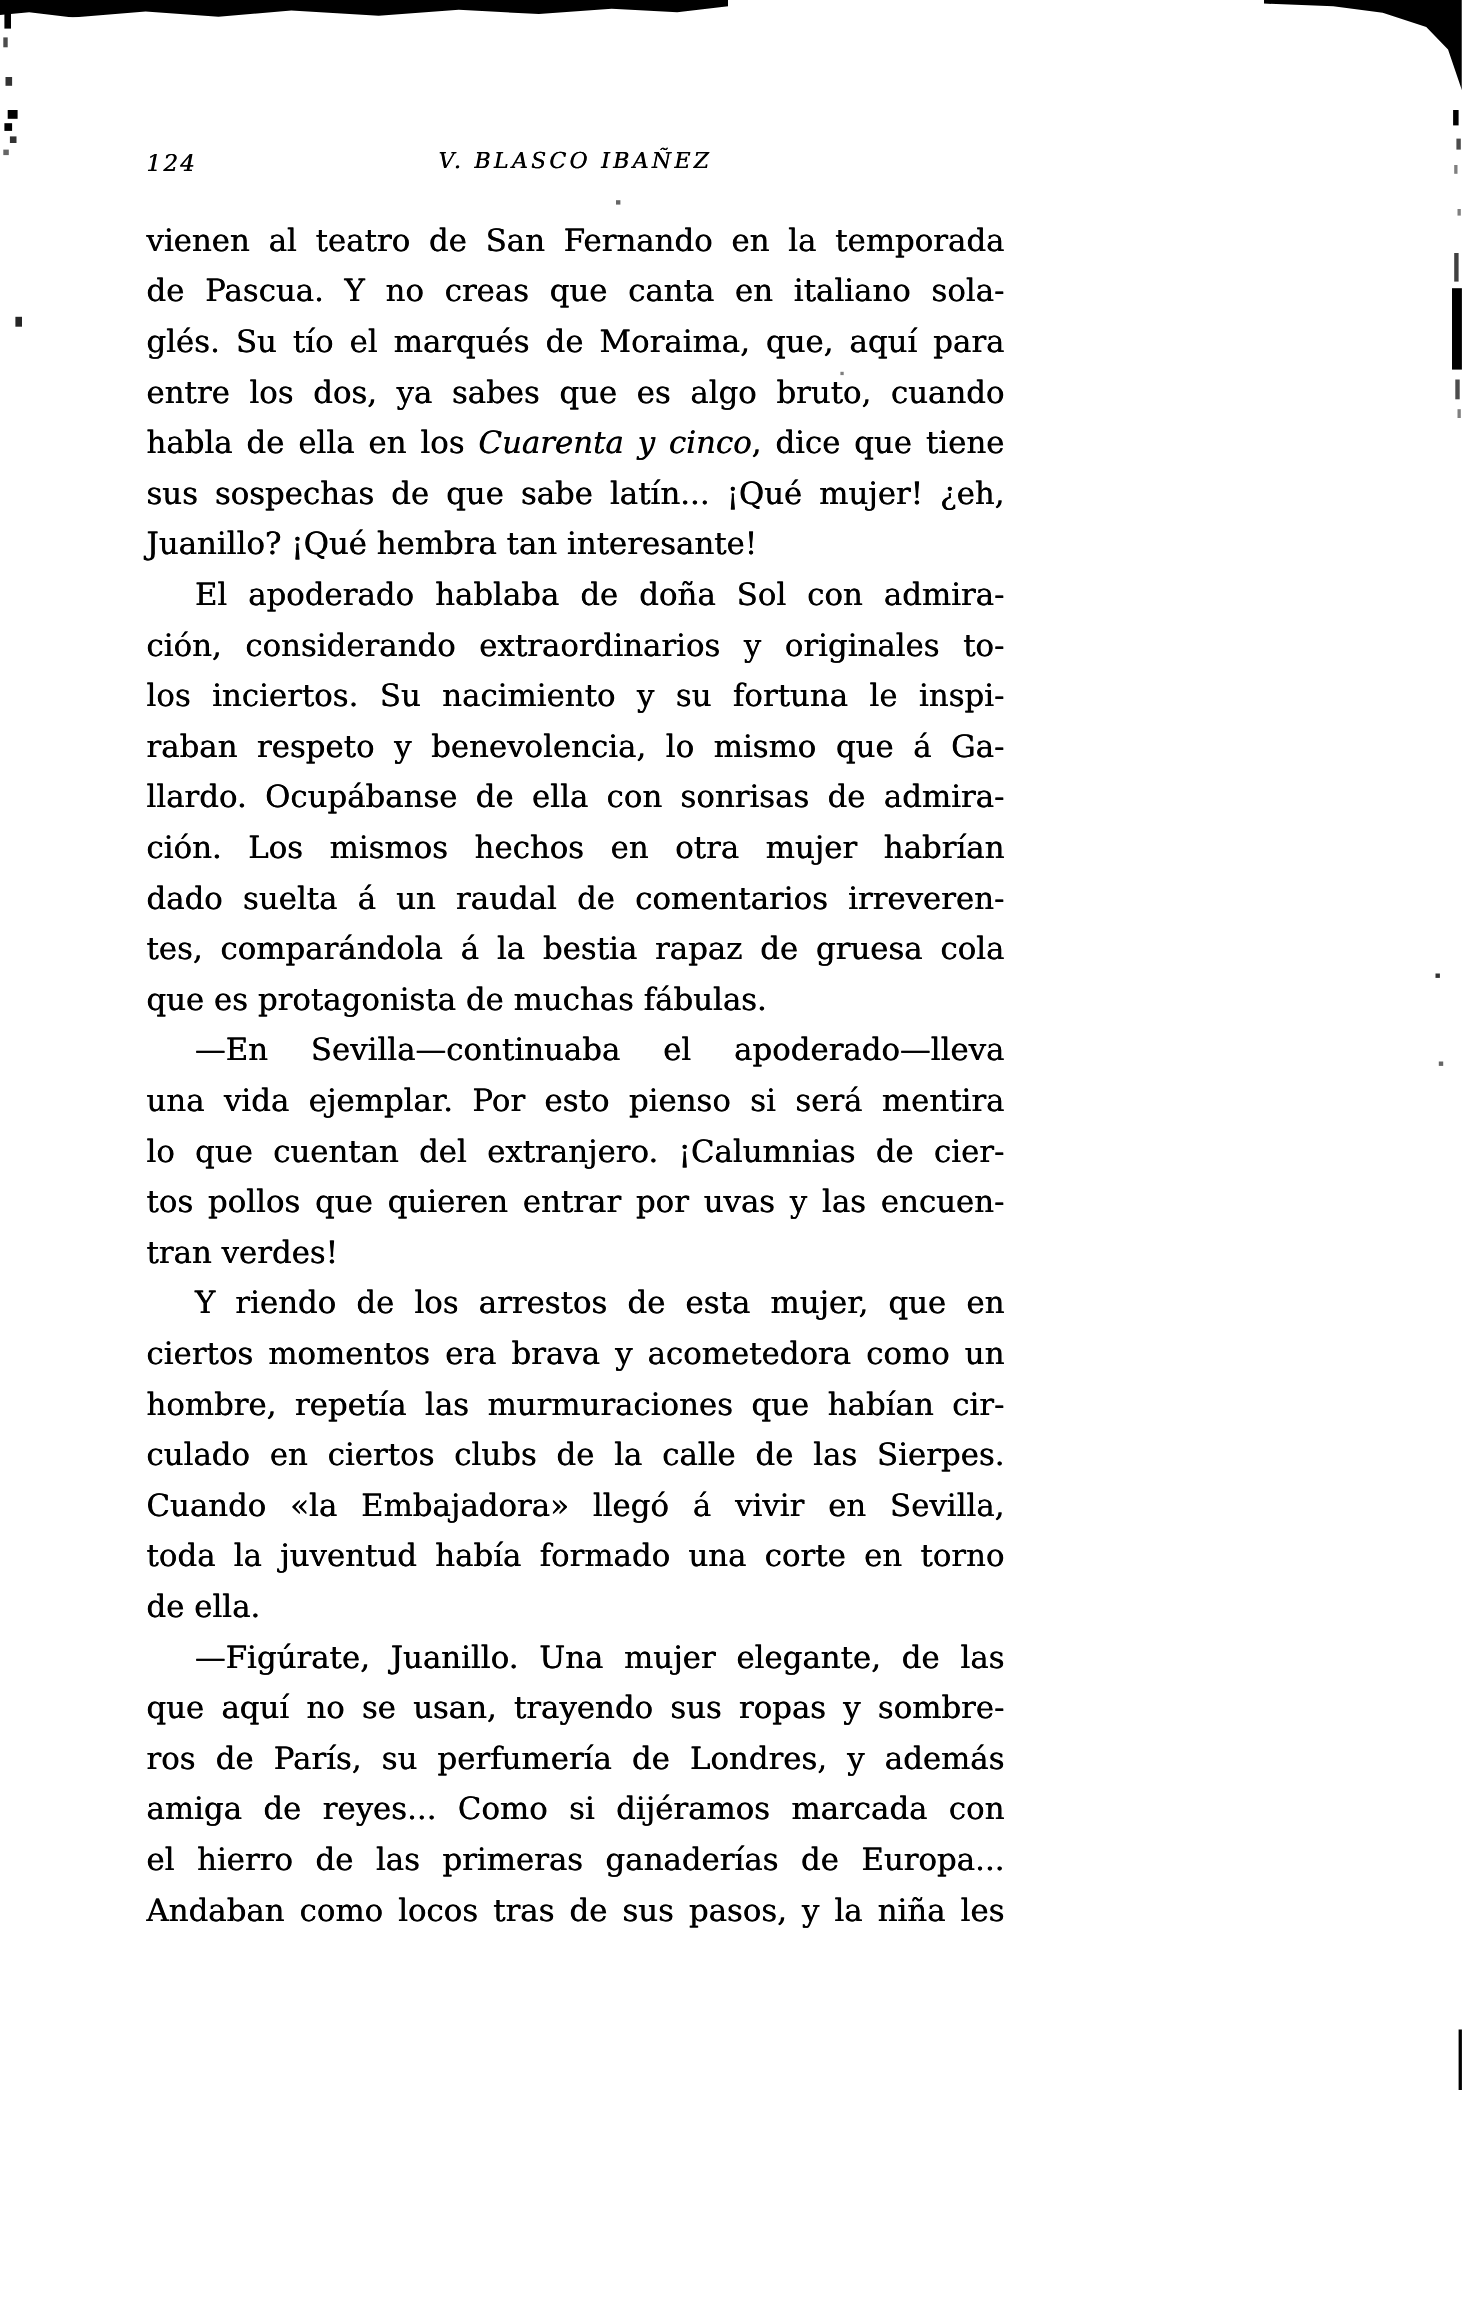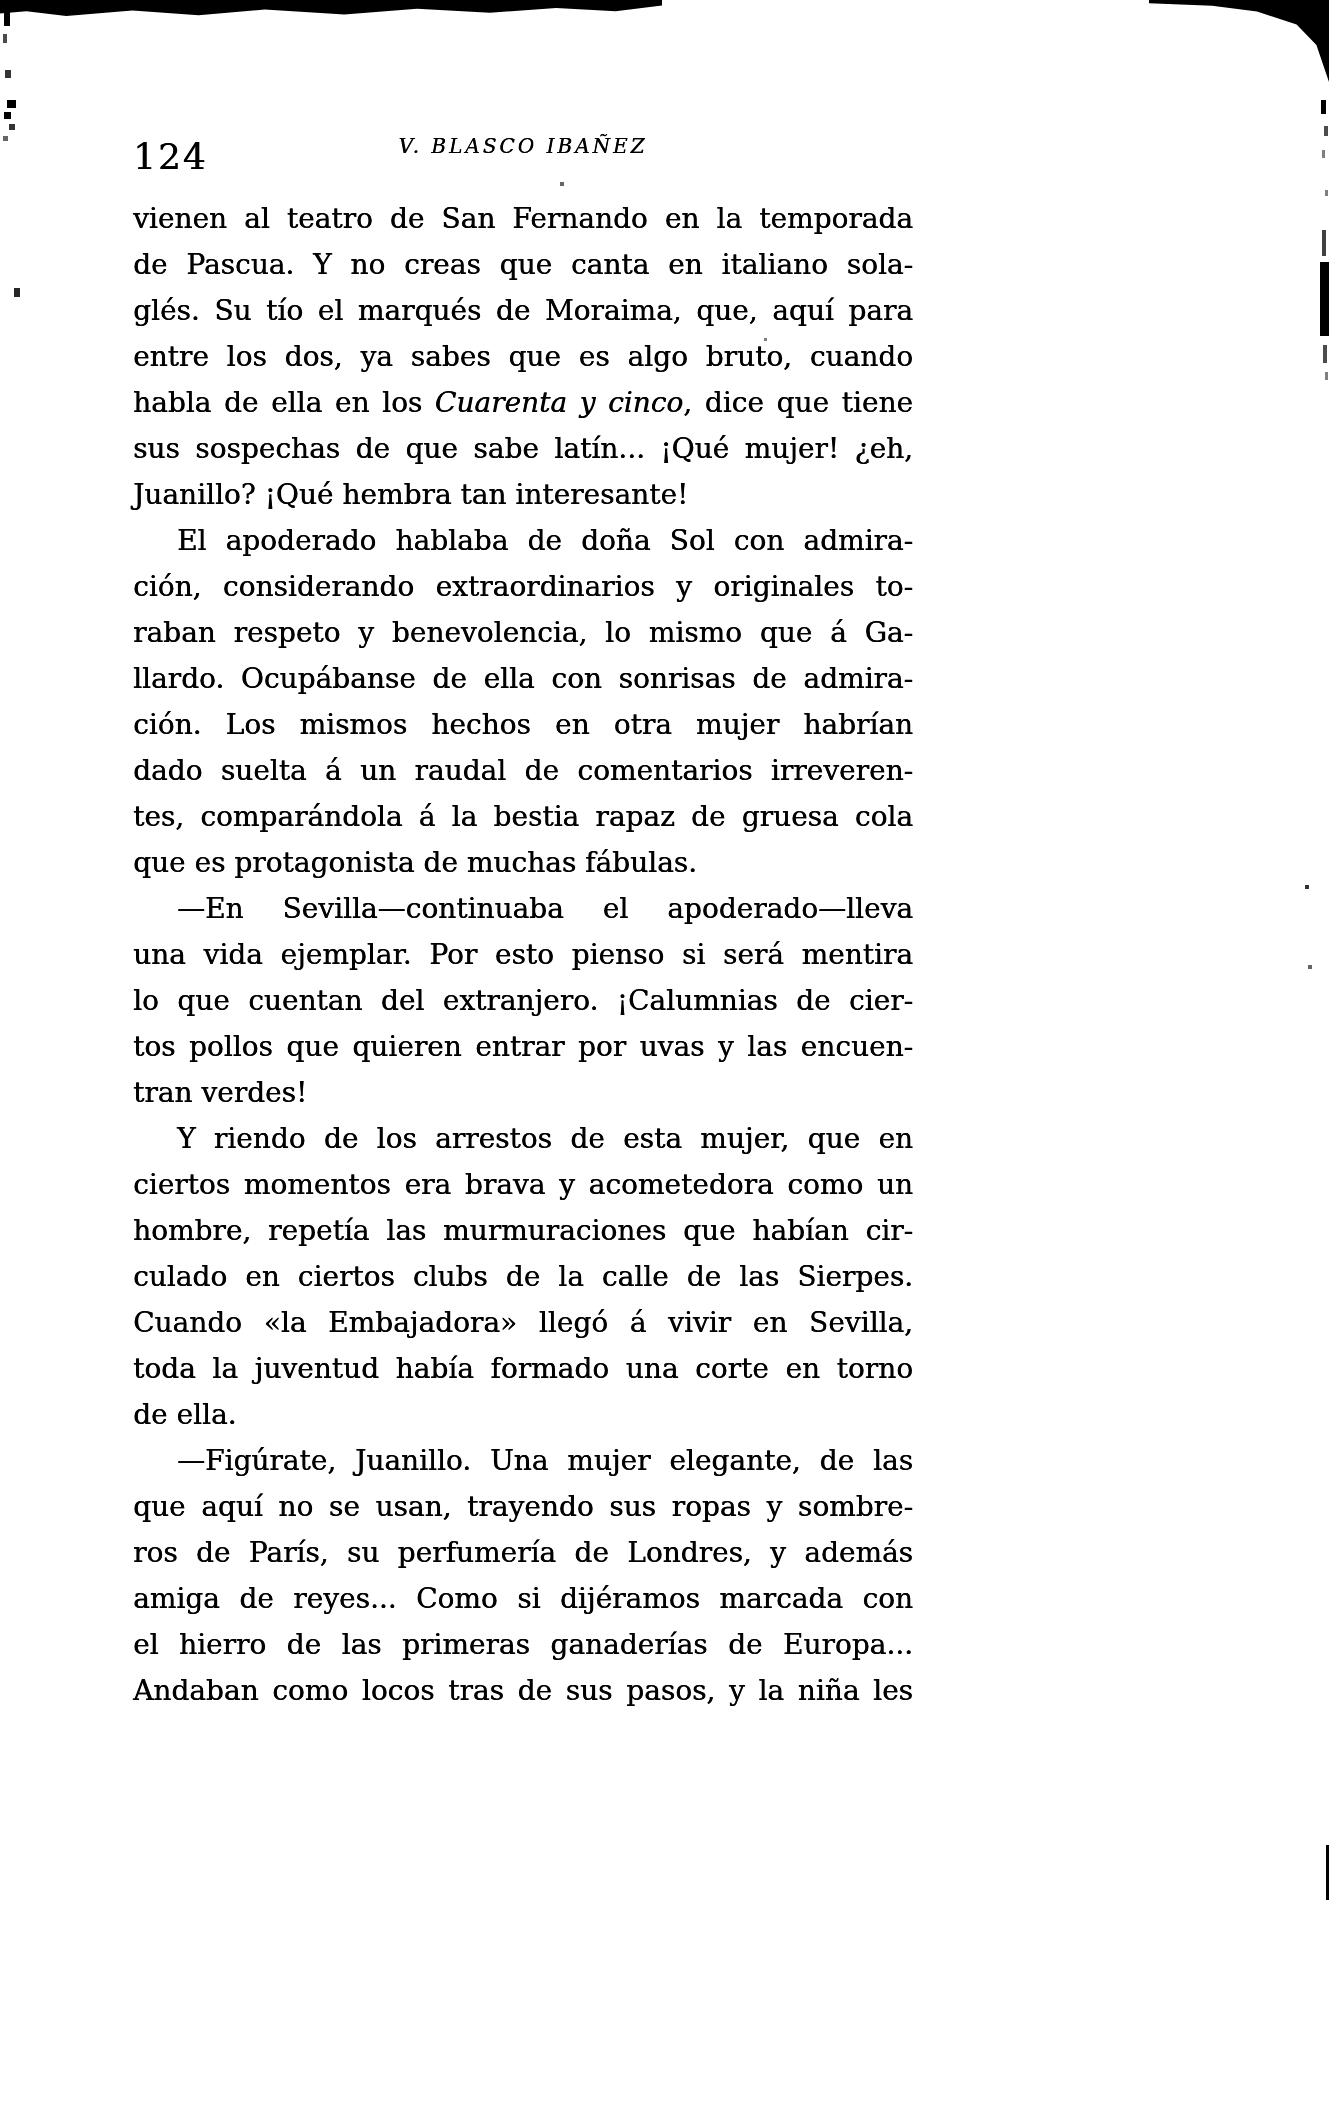--- a/index.html
+++ b/index.html
@@ -26,21 +26,22 @@
     left: 133px;
     top: 134px;
     width: 780px;
     height: 40px;
     text-shadow: 0.4px 0 0 currentColor;
   }
   .pagenum {
     position: absolute;
     left: 0;
     top: 2px;
-    font-size: 36px;
+    font-style: italic;
+    font-size: 21px;
     letter-spacing: 2px;
   }
   .title {
     position: absolute;
     left: 0;
     right: 0;
     top: 0;
     text-align: center;
     font-style: italic;
     font-size: 20px;
@@ -125,20 +126,21 @@
         <div class="line"><span>de Pascua. Y no creas que canta en italiano sola-</span></div>
         <div class="line"><span>glés. Su tío el marqués de Moraima, que, aquí para</span></div>
         <div class="line"><span>entre los dos, ya sabes que es algo bruto, cuando</span></div>
         <div class="line"><span>habla de ella en los </span><i>Cuarenta y cinco</i><span>, dice que tiene</span></div>
         <div class="line"><span>sus sospechas de que sabe latín... ¡Qué mujer! ¿eh,</span></div>
         <div class="line noj"><span>Juanillo? ¡Qué hembra tan interesante!</span></div>
       </div>
       <div>
         <div class="line indent"><span>El apoderado hablaba de doña Sol con admira-</span></div>
         <div class="line"><span>ción, considerando extraordinarios y originales to-</span></div>
+        <div class="line"><span>los inciertos. Su nacimiento y su fortuna le inspi-</span></div>
         <div class="line"><span>raban respeto y benevolencia, lo mismo que á Ga-</span></div>
         <div class="line"><span>llardo. Ocupábanse de ella con sonrisas de admira-</span></div>
         <div class="line"><span>ción. Los mismos hechos en otra mujer habrían</span></div>
         <div class="line"><span>dado suelta á un raudal de comentarios irreveren-</span></div>
         <div class="line"><span>tes, comparándola á la bestia rapaz de gruesa cola</span></div>
         <div class="line noj"><span>que es protagonista de muchas fábulas.</span></div>
       </div>
       <div>
         <div class="line indent"><span>—En Sevilla—continuaba el apoderado—lleva</span></div>
         <div class="line"><span>una vida ejemplar. Por esto pienso si será mentira</span></div>

